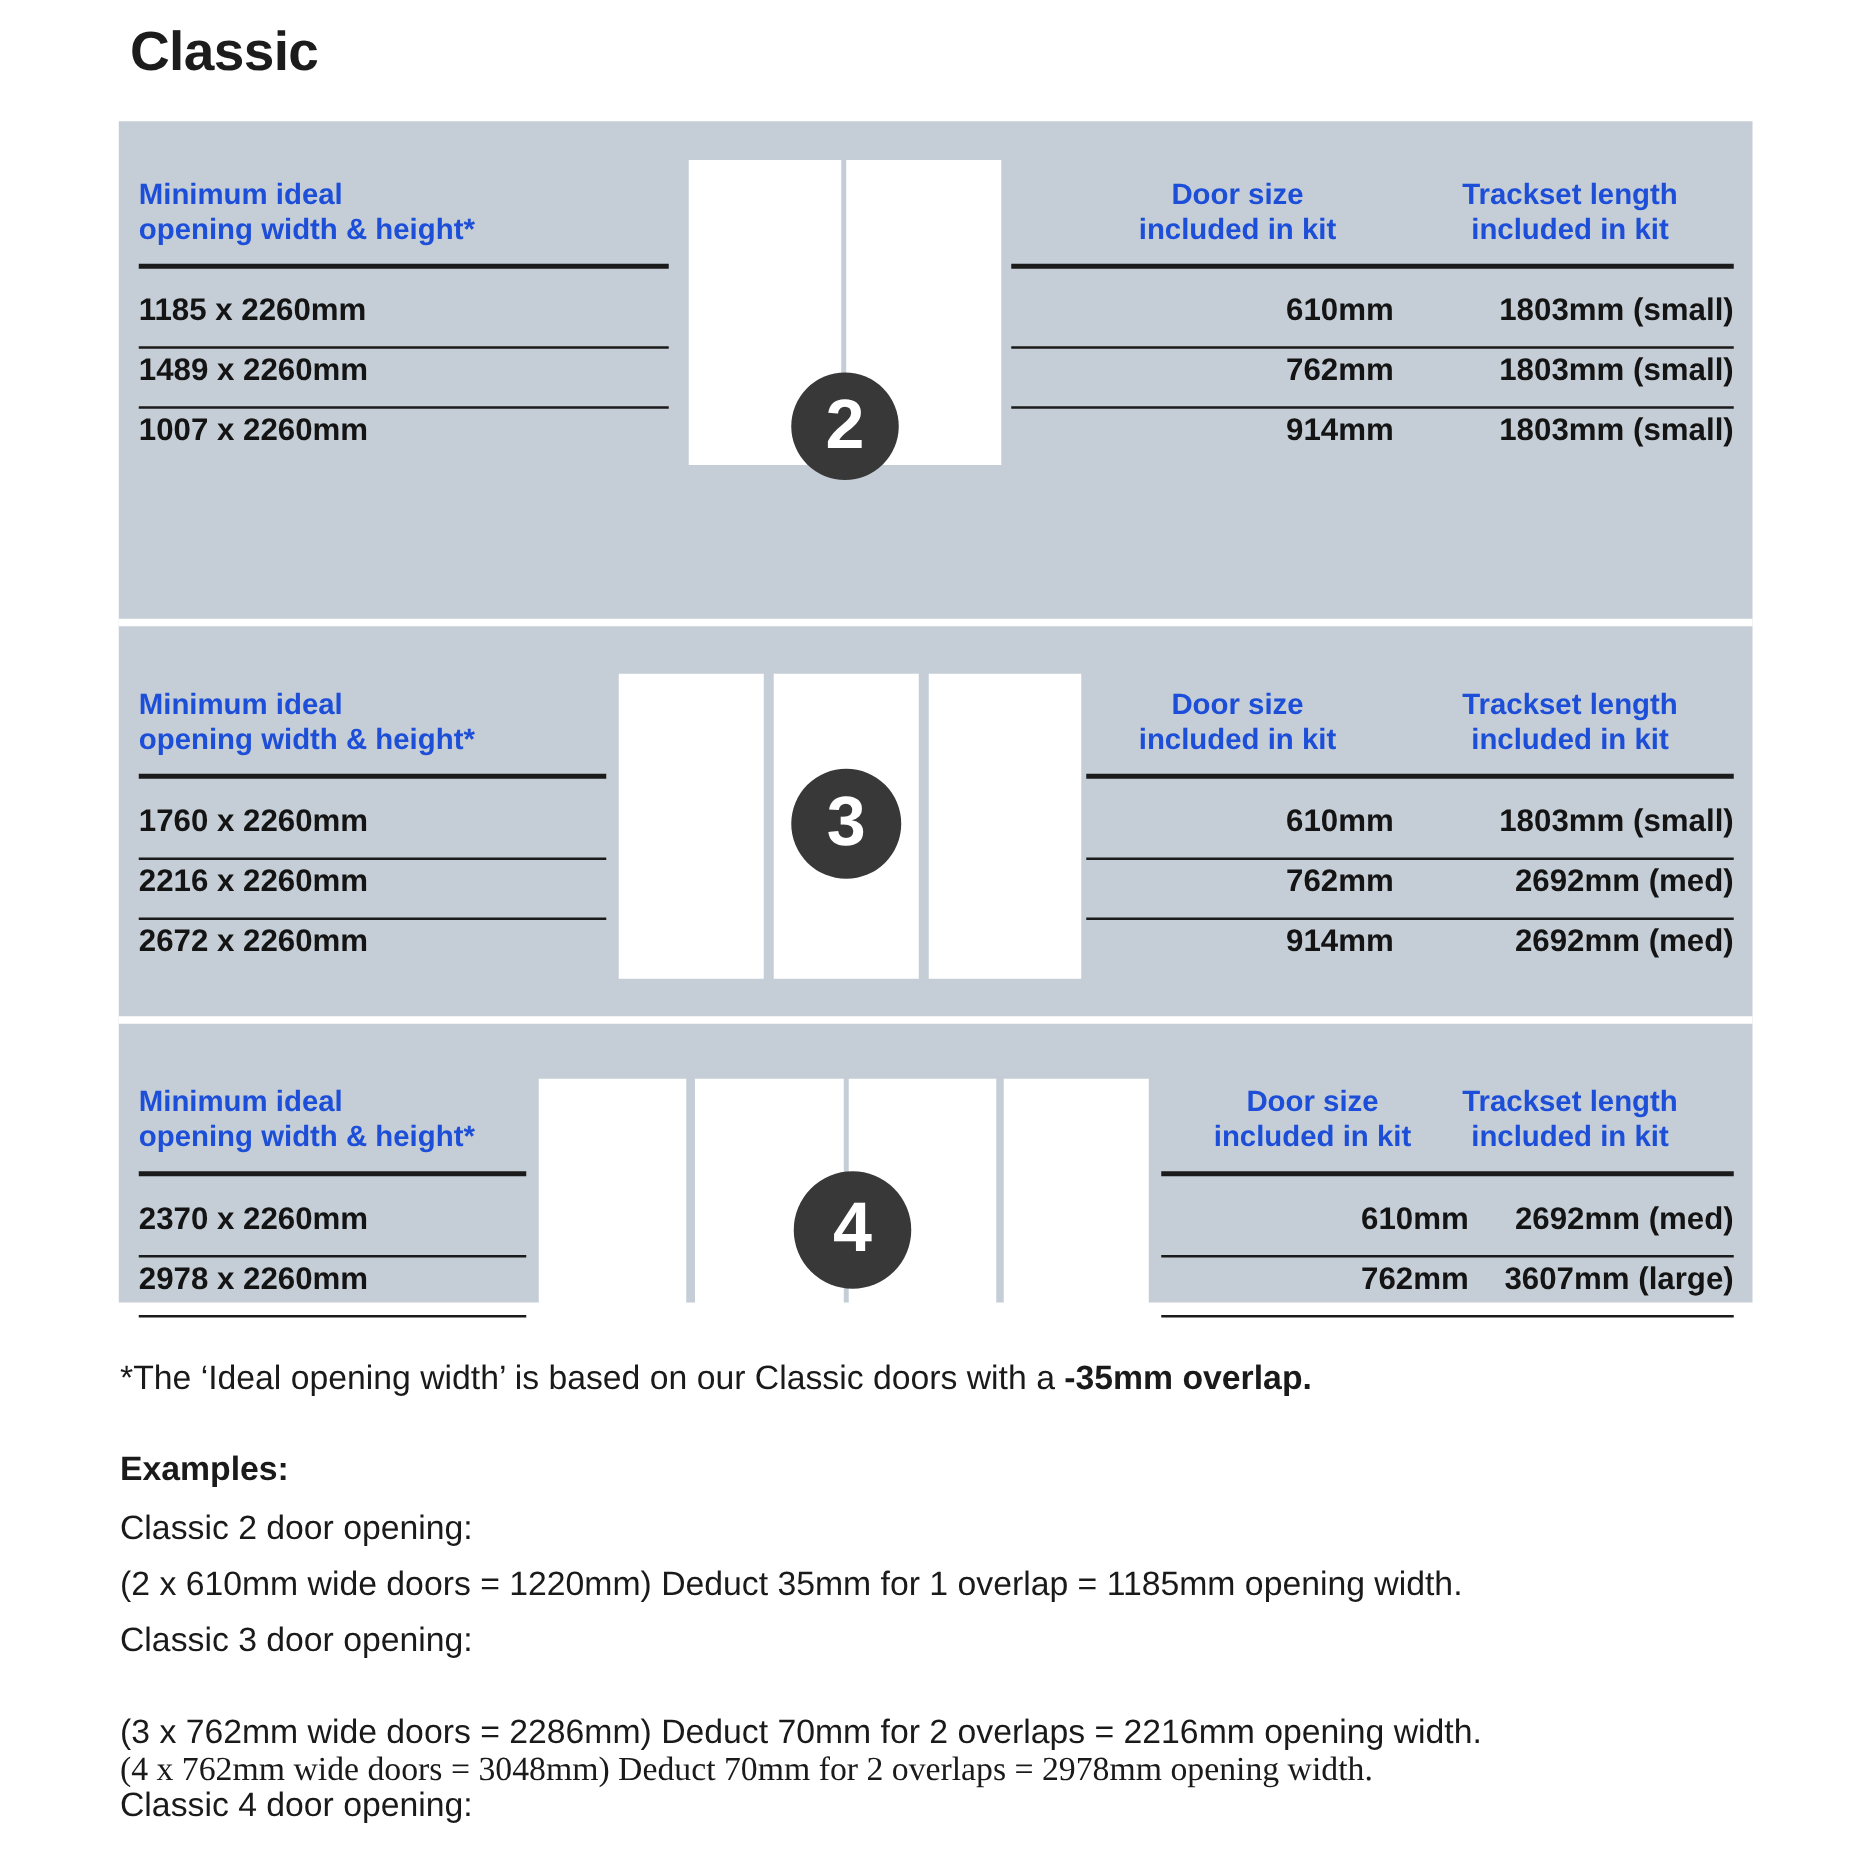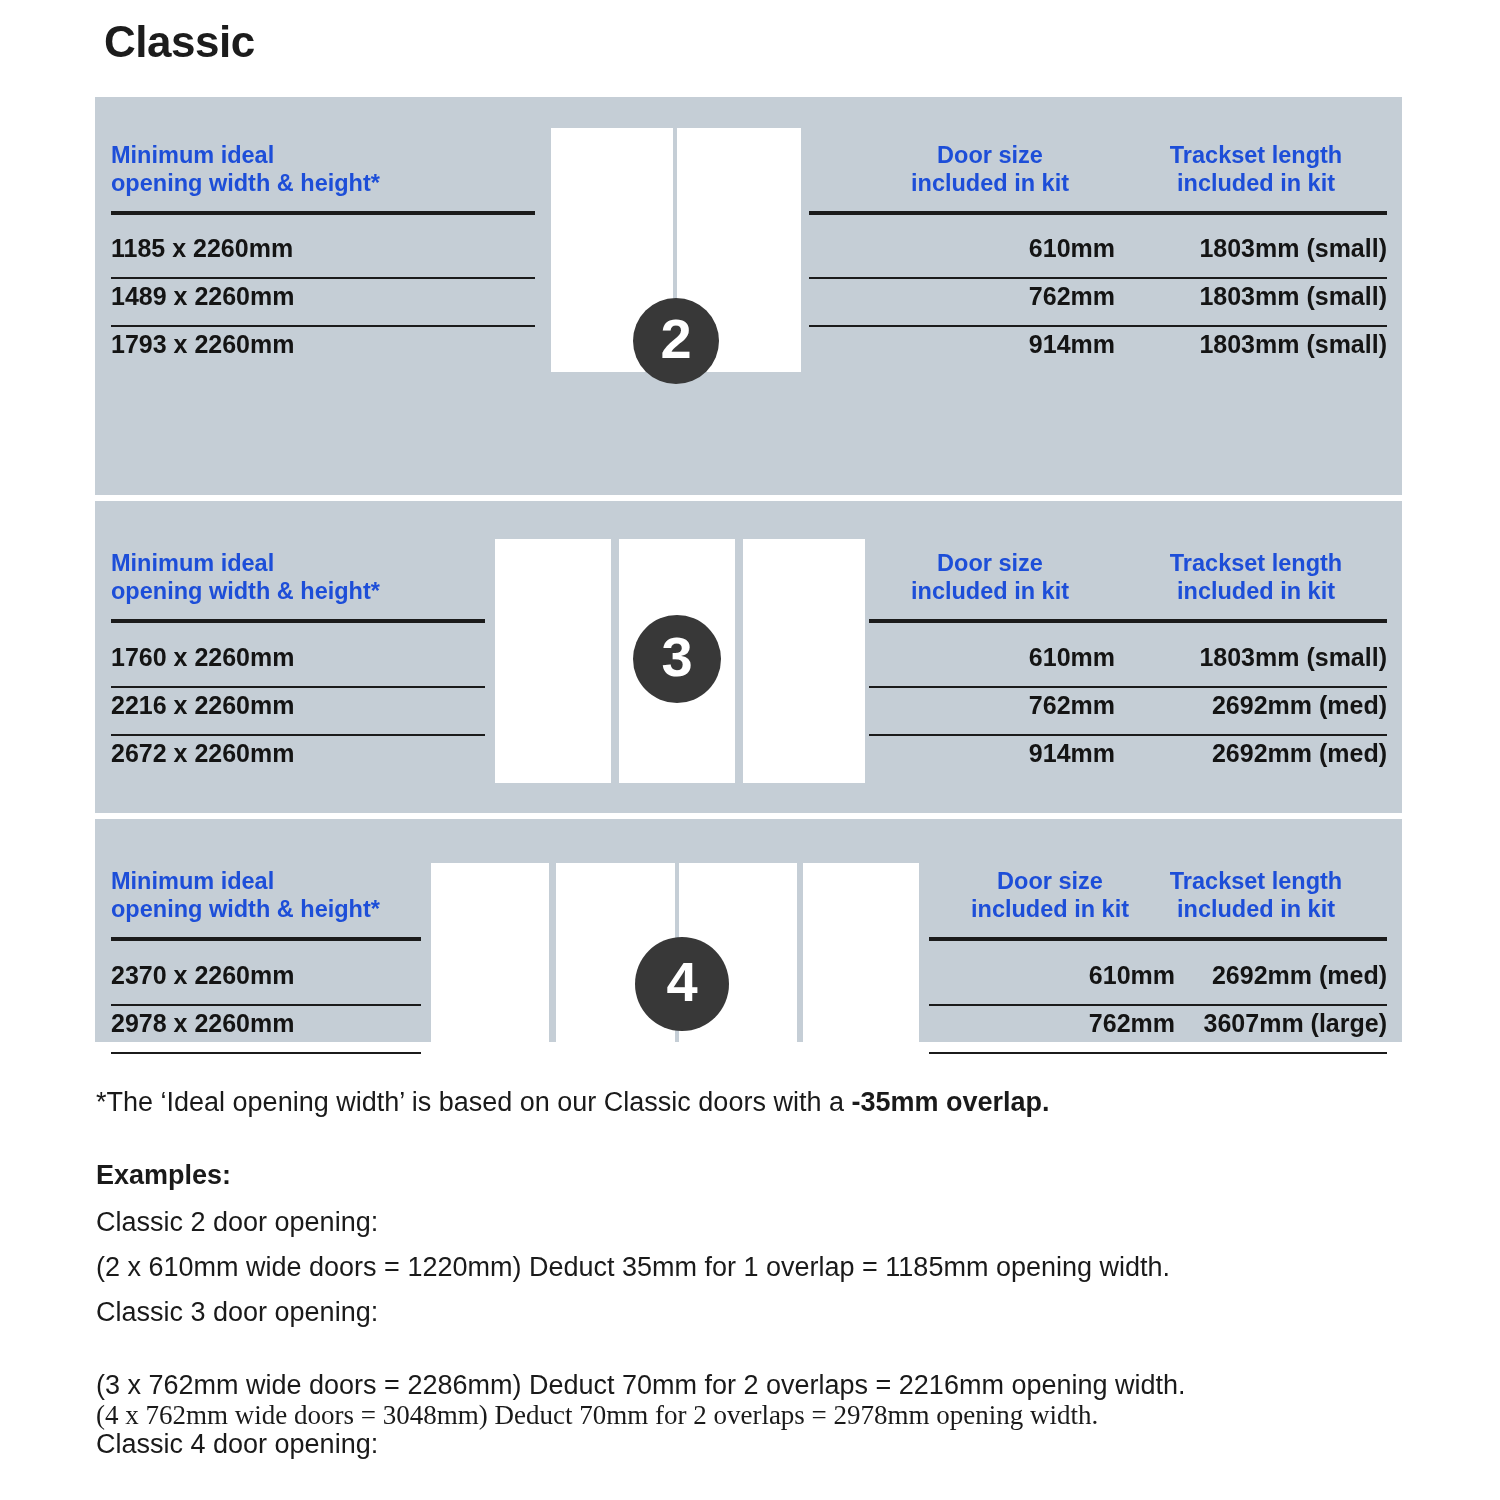--- a/index.html
+++ b/index.html
@@ -97,21 +97,21 @@
 
     <div class="section sec1">
 
       <div class="colHead leftHead" style="top:44px;width:420px;">Minimum ideal
 opening width &amp; height*</div>
       <div class="rule ruleThick" style="left:16px;top:114px;width:424px;"></div>
       <div class="cellText leftCell" style="top:136px;">1185 x 2260mm</div>
       <div class="rule ruleThin" style="left:16px;top:180px;width:424px;"></div>
       <div class="cellText leftCell" style="top:184px;">1489 x 2260mm</div>
       <div class="rule ruleThin" style="left:16px;top:228px;width:424px;"></div>
-      <div class="cellText leftCell" style="top:232px;">1793 x 2260mm</div>
+      <div class="cellText leftCell" style="top:232px;">1007 x 2260mm</div>
 
       <div class="doors" style="left:456px;top:31px;width:250px;height:244px;">
         <div class="door" style="left:0px;width:122px;"></div>
         <div class="door" style="left:126px;width:124px;"></div>
       </div>
       <div class="badge" style="left:538px;top:201px;width:86px;height:86px;">2</div>
 
       <div class="colHead" style="left:770px;top:44px;width:250px;text-align:center;">Door size
 included in kit</div>
       <div class="colHead" style="left:1030px;top:44px;width:262px;text-align:center;">Trackset length

